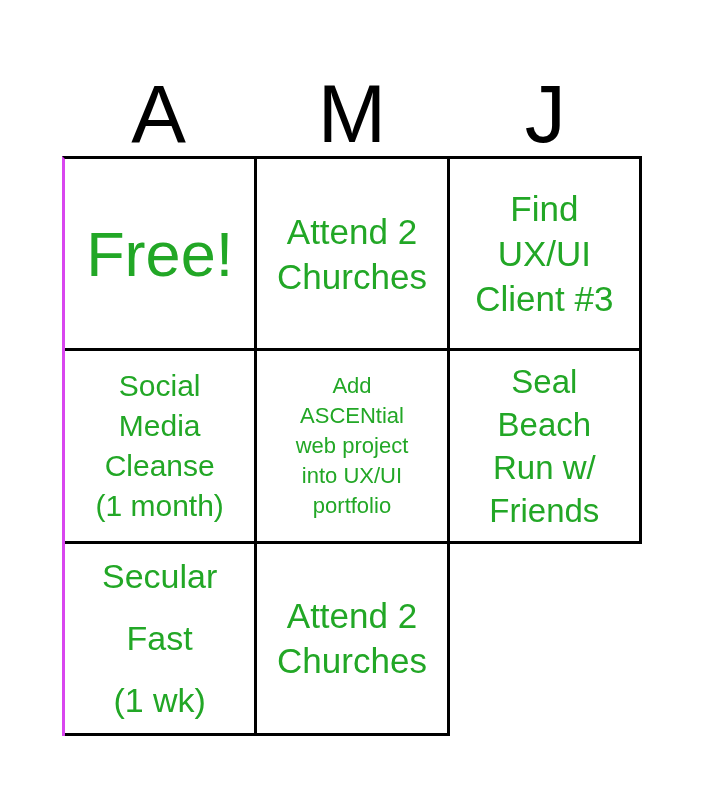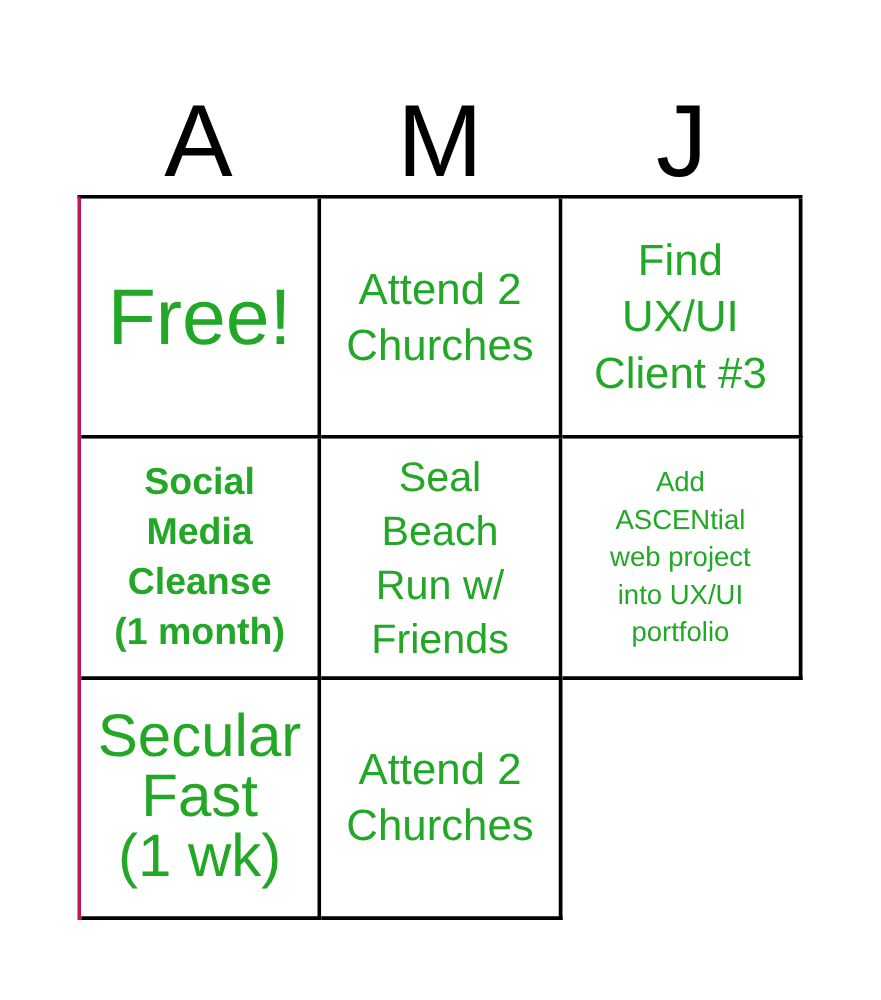--- a/index.html
+++ b/index.html
@@ -41,21 +41,21 @@
   .grid {
     position: absolute;
     left: 62px;
     top: 156px;
     width: 580px;
     height: 580px;
     display: grid;
     grid-template-columns: 1fr 1fr 1fr;
     grid-template-rows: 1fr 1fr 1fr;
     border-top: 3px solid #000000;
-    border-left: 3px solid #be185d;
+    border-left: 3px solid #d946ef;
     box-sizing: border-box;
     background: #ffffff;
   }
   .cell {
     border-right: 3px solid #000000;
     border-bottom: 3px solid #000000;
     box-sizing: border-box;
     display: flex;
     align-items: center;
     justify-content: center;
@@ -64,24 +64,24 @@
     background: #ffffff;
     overflow: hidden;
   }
   .cell-text {
     color: #22a726;
     white-space: pre-line;
     font-weight: 400;
     width: 100%;
   }
   .sz-free   { font-size: 63px; line-height: 68px; }
-  .sz-xl     { font-size: 48px; line-height: 48px; }
+  .sz-xl     { font-size: 34px; line-height: 62px; }
   .sz-lg     { font-size: 35px; line-height: 45px; }
   .sz-md     { font-size: 33px; line-height: 43px; }
-  .sz-sm     { font-size: 30px; line-height: 40px; font-weight: bold; }
+  .sz-sm     { font-size: 30px; line-height: 40px; }
   .sz-xs     { font-size: 22px; line-height: 30px; }
 </style>
 </head>
 <body>
 
 <div class="card">
 
   <div class="header-row">
     <div class="header-cell">A</div>
     <div class="header-cell">M</div>
@@ -102,31 +102,31 @@
 Client #3</span>
     </div>
 
     <div class="cell">
       <span class="cell-text sz-sm">Social
 Media
 Cleanse
 (1 month)</span>
     </div>
     <div class="cell">
-      <span class="cell-text sz-md">Seal
-Beach
-Run w/
-Friends</span>
-    </div>
-    <div class="cell">
       <span class="cell-text sz-xs">Add
 ASCENtial
 web project
 into UX/UI
 portfolio</span>
+    </div>
+    <div class="cell">
+      <span class="cell-text sz-md">Seal
+Beach
+Run w/
+Friends</span>
     </div>
 
     <div class="cell">
       <span class="cell-text sz-xl">Secular
 Fast
 (1 wk)</span>
     </div>
     <div class="cell">
       <span class="cell-text sz-lg">Attend 2
 Churches</span>

